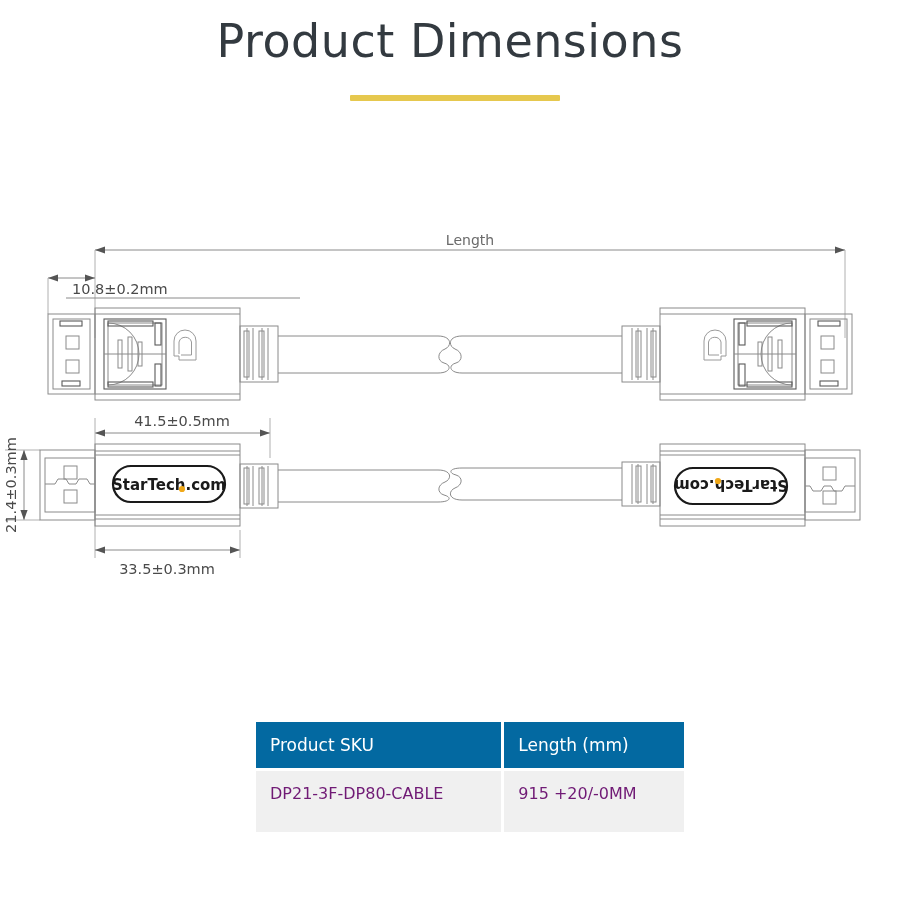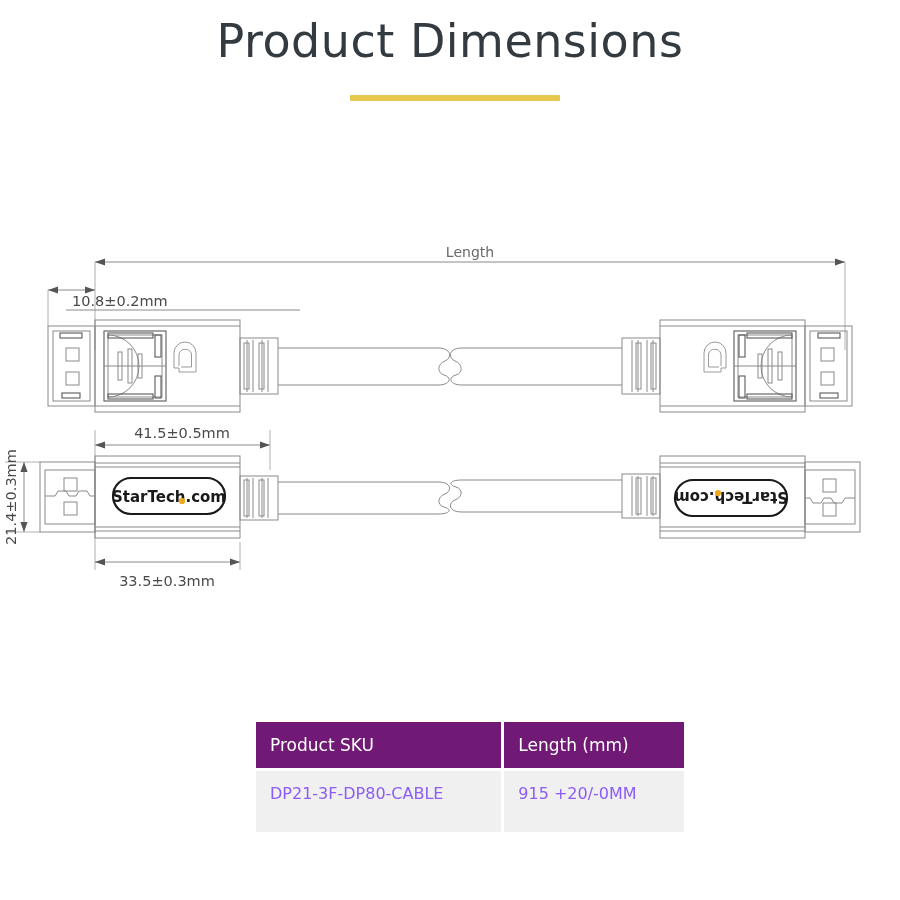--- a/index.html
+++ b/index.html
@@ -15,37 +15,37 @@
     position:absolute;left:0;top:14px;width:900px;text-align:center;
     font-size:46px;font-weight:400;color:#333a40;letter-spacing:.5px;
     font-family:"DejaVu Sans","Liberation Sans",sans-serif;
   }
   .title-rule{
     position:absolute;left:350px;top:95px;width:210px;height:6px;
     background:#e6c84e;border-radius:1px;
   }
 
   
-  .drawing{position:absolute;left:0;top:230px;width:900px;height:390px;}
+  .drawing{position:absolute;left:0;top:218px;width:900px;height:390px;}
   .drawing svg{display:block;}
 
   
   .spec-table{
     position:absolute;left:256px;top:722px;width:428px;
     border-collapse:separate;border-spacing:0;
   }
   .spec-table th{
-    background:#701a75;color:#ffffff;text-align:left;
+    background:#0369a1;color:#ffffff;text-align:left;
     font-size:17px;font-weight:400;padding:13px 0 13px 14px;
     border-right:3px solid #ffffff;
     font-family:"DejaVu Sans","Liberation Sans",sans-serif;
   }
   .spec-table th:last-child{border-right:none;}
   .spec-table td{
-    background:#f0f0f0;color:#8b5cf6;text-align:left;
+    background:#f0f0f0;color:#701a75;text-align:left;
     font-size:16px;font-weight:400;padding:13px 0 29px 14px;
     border-right:3px solid #ffffff;border-top:3px solid #ffffff;
     font-family:"DejaVu Sans","Liberation Sans",sans-serif;
   }
   .spec-table td:last-child{border-right:none;}
   .col-sku{width:252px;}
   .col-len{width:176px;}
 
   .dim-text{font-family:"DejaVu Sans","Liberation Sans",sans-serif;fill:#4a4a4a;font-size:14.5px;}
   .dim-text-sm{font-family:"DejaVu Sans","Liberation Sans",sans-serif;fill:#6a6a6a;font-size:14px;}

